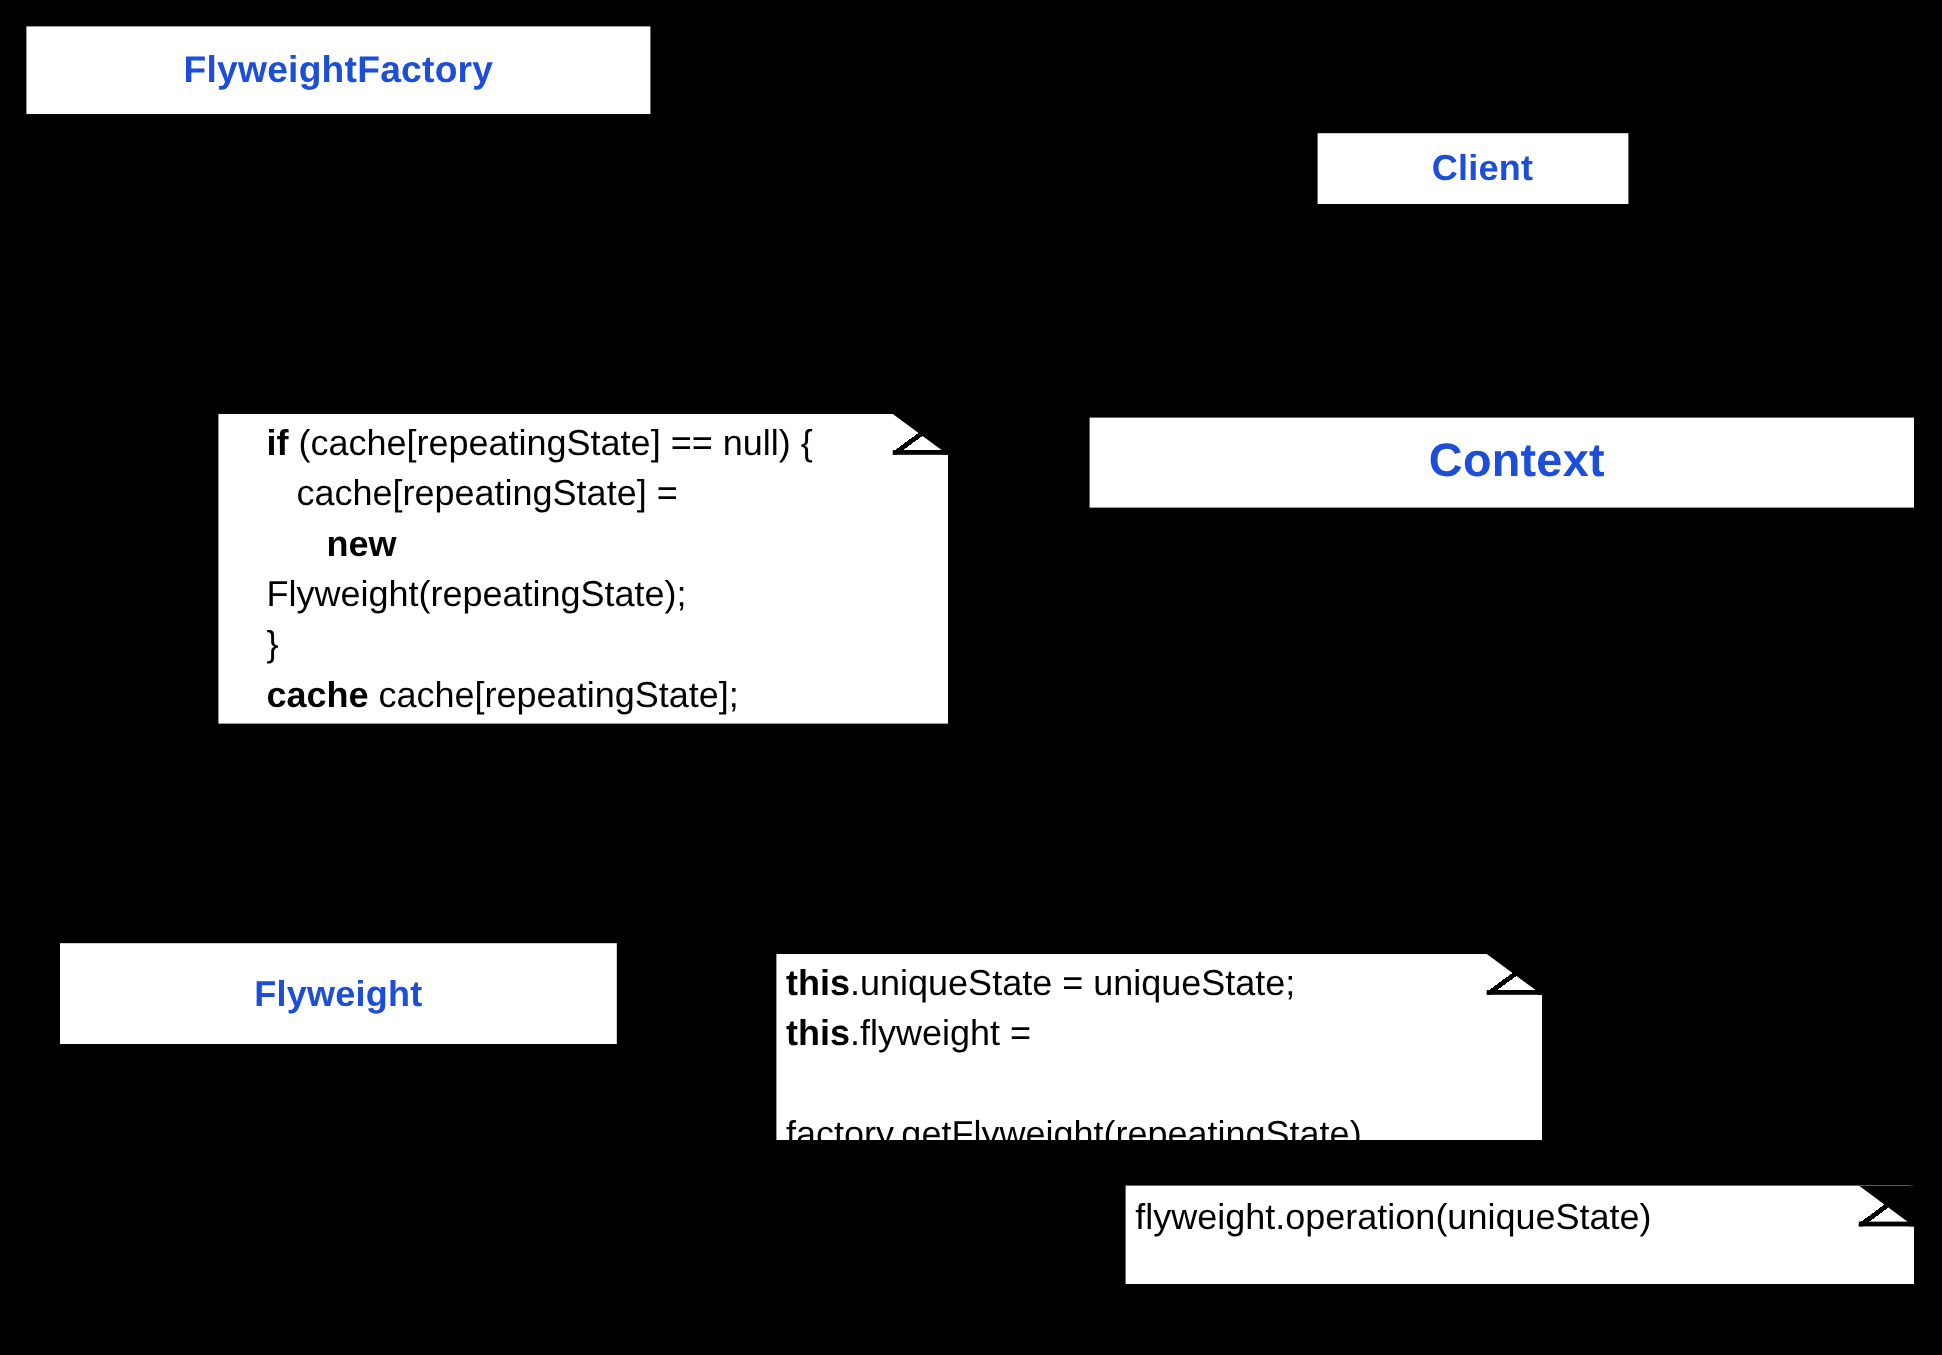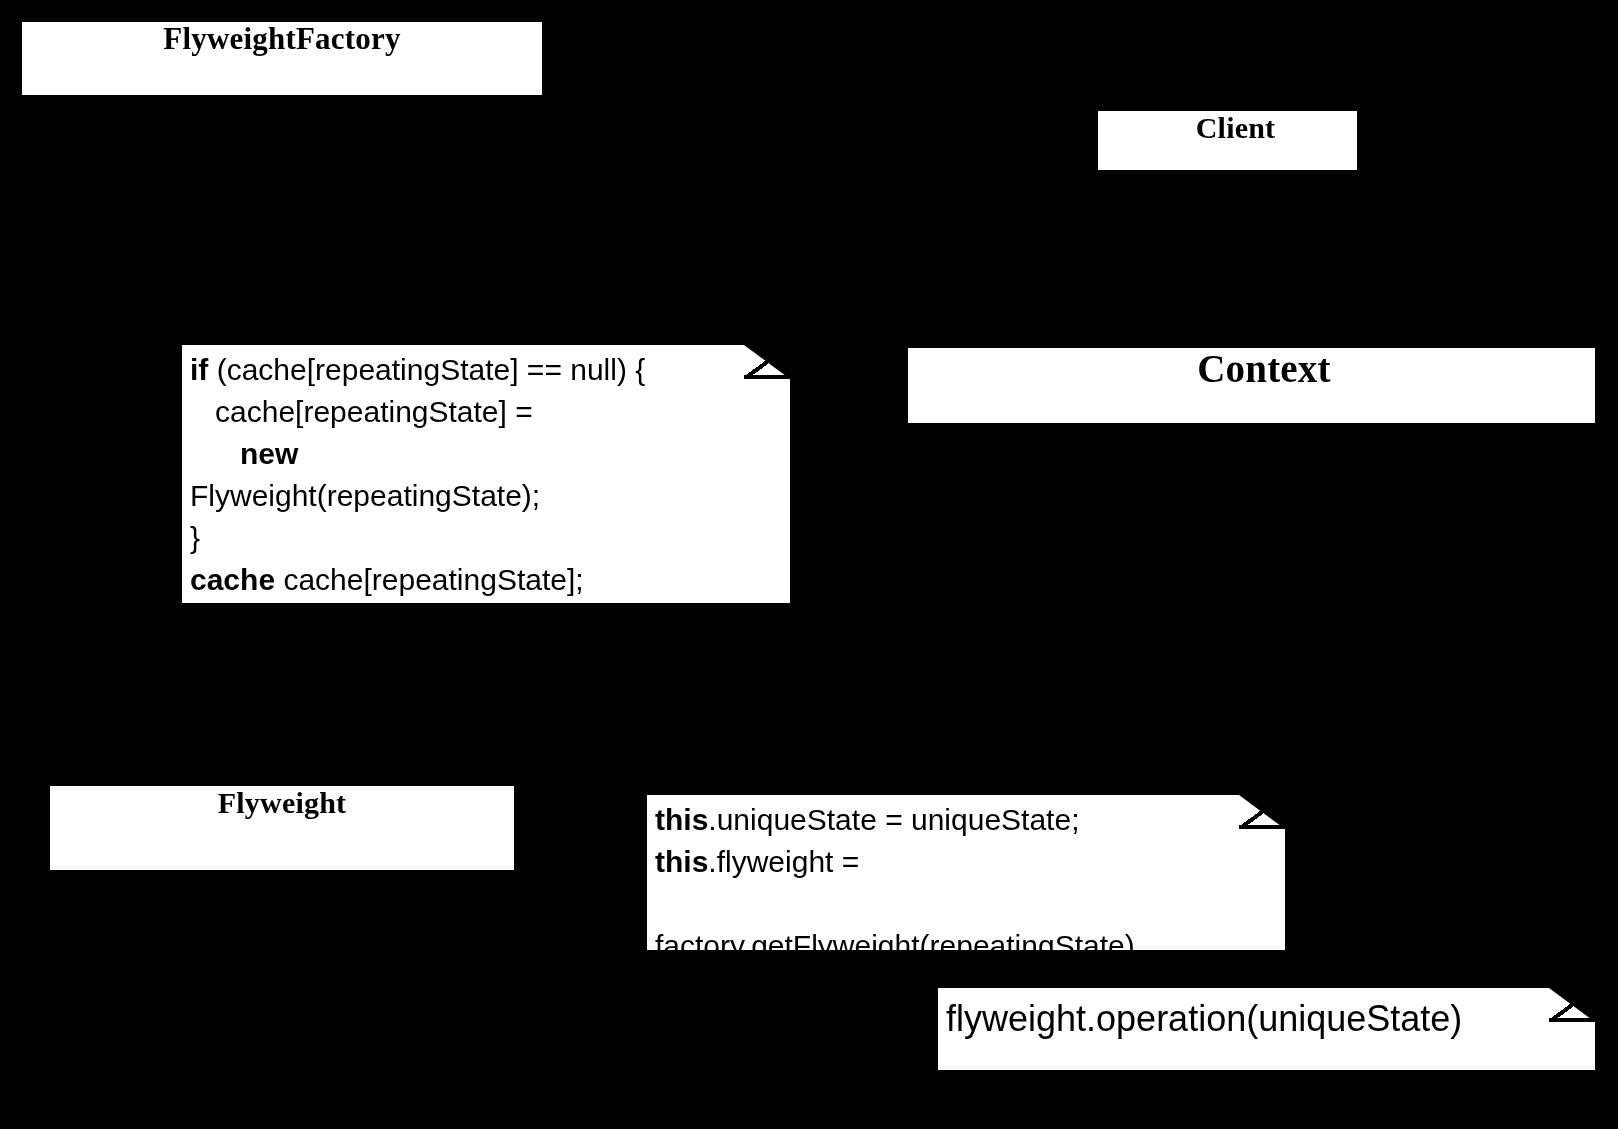--- a/index.html
+++ b/index.html
@@ -14,26 +14,25 @@
     position: relative;
     width: 1618px;
     height: 1129px;
     background: #000000;
     overflow: hidden;
   }
   
   .class-box {
     position: absolute;
     background: #ffffff;
-    color: #000000;
+    color: #1d4ed8;
     display: flex;
-    align-items: flex-start;
+    align-items: center;
     justify-content: center;
     box-sizing: border-box;
-    font-family: Liberation Serif, serif;
   }
   .class-box .class-title {
     font-weight: bold;
     font-size: 30px;
     line-height: 1.1;
     text-align: center;
     letter-spacing: 0.2px;
     white-space: nowrap;
   }
 
@@ -95,28 +94,28 @@
     width: 4px; height: 100%;
     background: #000000;
   }
   .fold .fold-edge-b {
     position: absolute;
     left: 0; bottom: 0;
     width: 100%; height: 4px;
     background: #000000;
   }
 
-  #note-factory-code  { left: 182px; top: 345px;  width: 608px; height: 258px; }
+  #note-factory-code  { left: 182px; top: 345px;  width: 608px; height: 258px; padding-left: 32px; }
   #note-factory-code .note-body { font-size: 30px; line-height: 1.40; padding-top: 4px; }
 
   #note-context-ctor  { left: 647px; top: 795px;  width: 638px; height: 155px; }
   #note-context-ctor .note-body { font-size: 30px; line-height: 1.40; padding-top: 4px; }
 
   #note-operation     { left: 938px; top: 988px;  width: 657px; height: 82px; }
-  #note-operation .note-body { font-size: 36px; line-height: 1.40; padding-top: 6px; }
+  #note-operation .note-body { font-size: 30px; line-height: 1.40; padding-top: 6px; }
 </style>
 </head>
 <body>
 
 <div id="canvas">
 
   <div class="class-box" id="box-flyweightfactory">
     <span class="class-title">FlyweightFactory</span>
   </div>
 

